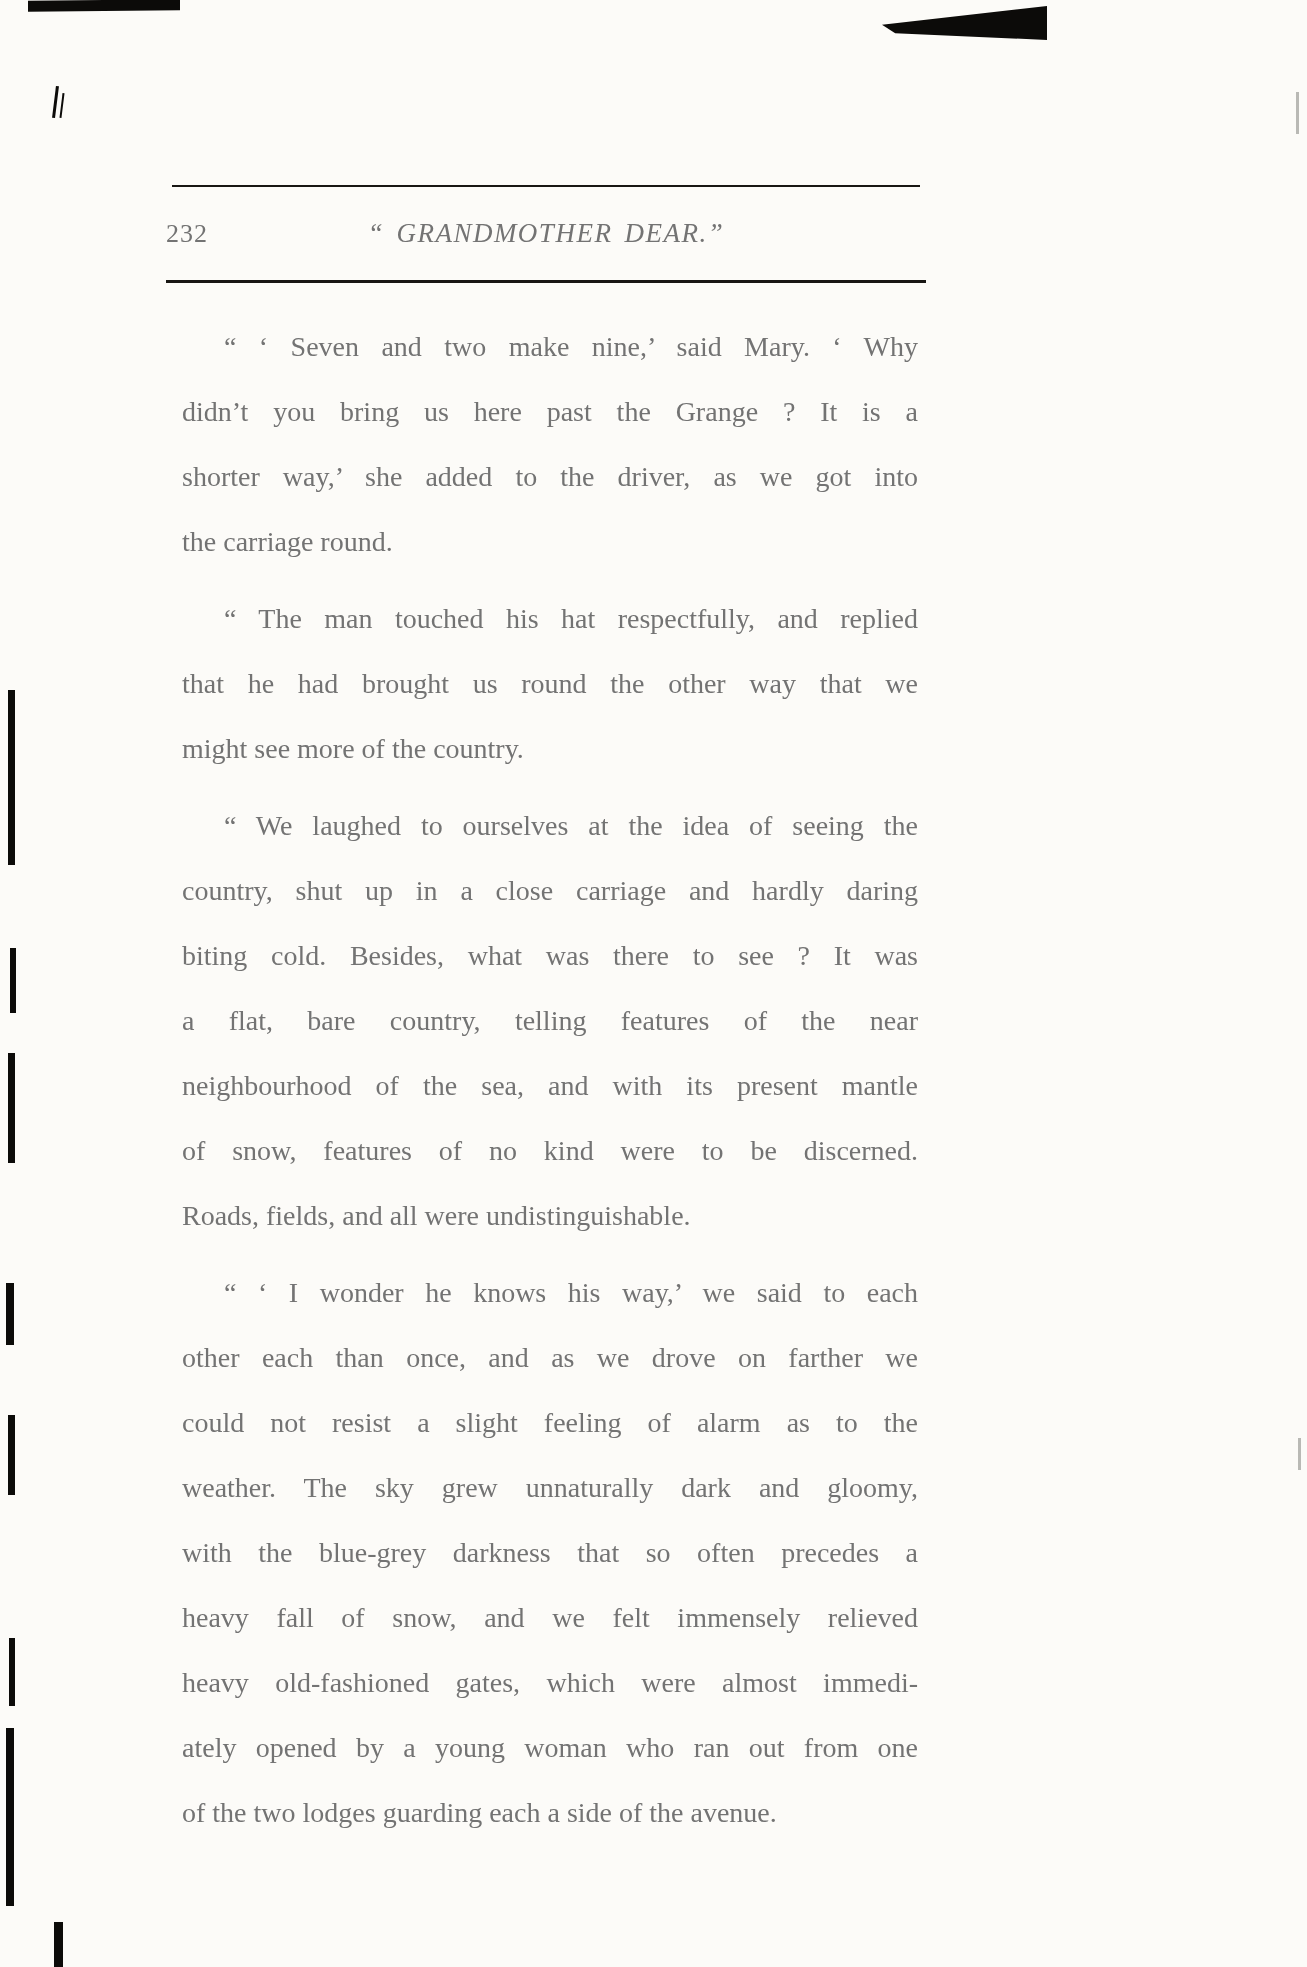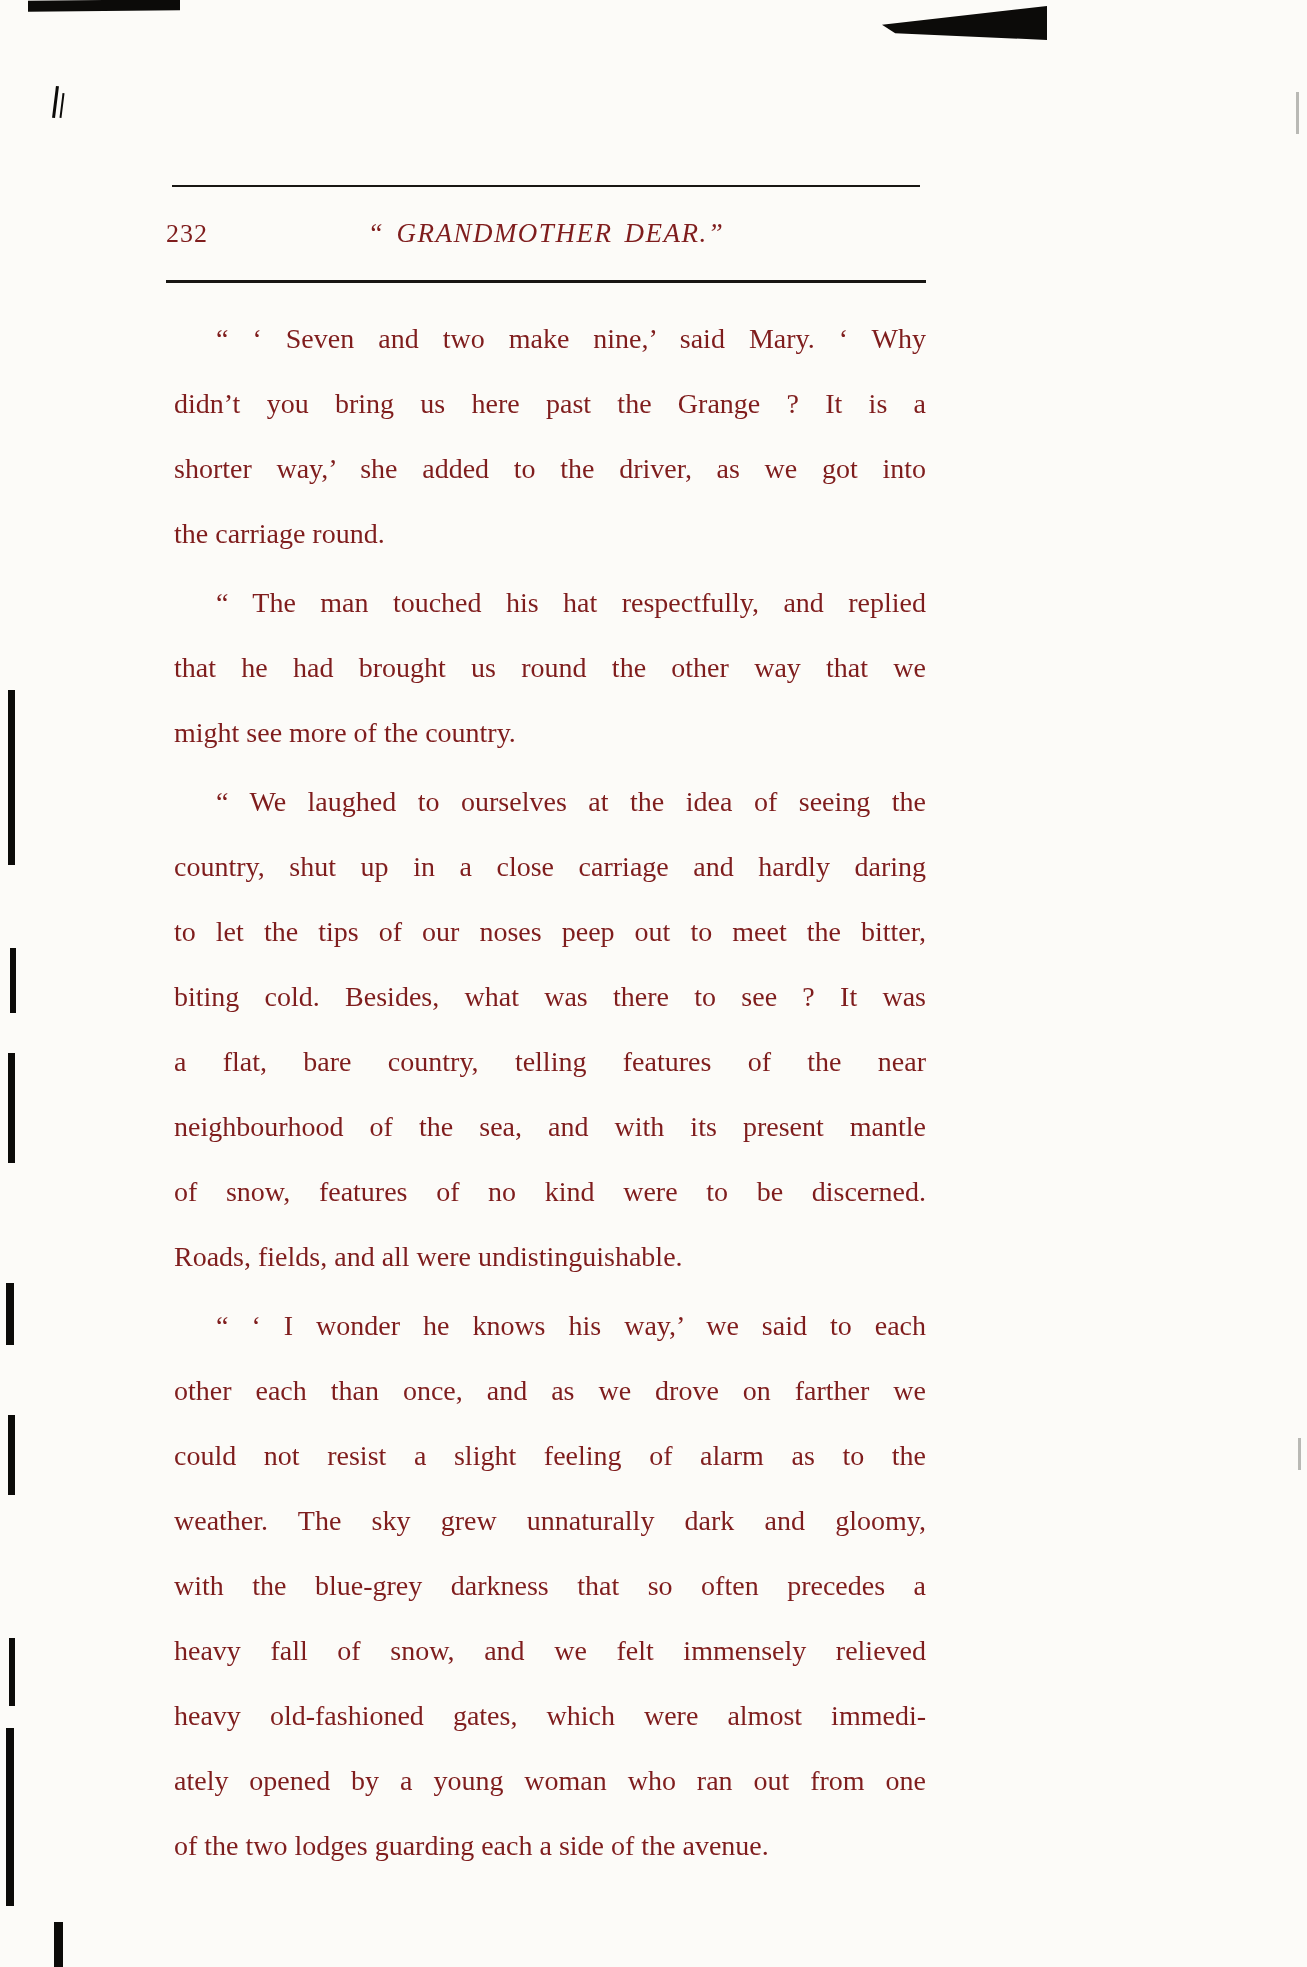--- a/index.html
+++ b/index.html
@@ -4,41 +4,41 @@
 <style>
   html, body { margin: 0; padding: 0; background: #e9e9e7; }
   .scan-page {
     position: relative;
     width: 1307px;
     height: 1967px;
     margin: 0 auto;
     background: #fcfbf8;
     overflow: hidden;
     font-family: "Liberation Serif", "DejaVu Serif", serif;
-    color: #7f1d1d;
+    color: #737373;
   }
   
   .rule { position: absolute; background: #181613; }
   .rule-top    { top: 185px; left: 172px; width: 748px; height: 2px; }
   .rule-bottom { top: 280px; left: 166px; width: 760px; height: 3px; }
   .page-number {
     position: absolute; top: 218px; left: 166px;
     font-size: 26px; line-height: 32px; letter-spacing: 1px;
   }
   .running-title {
     position: absolute; top: 216px; left: 170px; width: 752px;
     text-align: center; font-style: italic; font-size: 27px;
     line-height: 34px; letter-spacing: 1.5px; word-spacing: 4px;
   }
   
   .text-block {
     position: absolute; top: 302px; left: 170px; width: 760px;
     font-size: 28px;
   }
-  .paragraph { margin: 4px; }
+  .paragraph { margin: 12px; }
   .line {
     height: 65px; line-height: 65px;
     text-align: justify; text-align-last: justify;
     overflow: hidden; white-space: normal;
   }
   .line.first { text-indent: 42px; }
   .line.last  { text-align-last: left; }
   
   .art { position: absolute; background: #0c0b09; }
   .art-faint { position: absolute; background: #b9b9b5; }
@@ -93,21 +93,20 @@
         <div class="line last">the carriage round.</div>
       </div>
       <div class="paragraph">
         <div class="line first">“ The man touched his hat respectfully, and replied</div>
         <div class="line">that he had brought us round the other way that we</div>
         <div class="line last">might see more of the country.</div>
       </div>
       <div class="paragraph">
         <div class="line first">“ We laughed to ourselves at the idea of seeing the</div>
         <div class="line">country, shut up in a close carriage and hardly daring</div>
-        <div class="line">to let the tips of our noses peep out to meet the bitter,</div>
         <div class="line">biting cold.  Besides, what was there to see ?  It was</div>
         <div class="line">a flat, bare country, telling features of the near</div>
         <div class="line">neighbourhood of the sea, and with its present mantle</div>
         <div class="line">of snow, features of no kind were to be discerned.</div>
         <div class="line last">Roads, fields, and all were undistinguishable.</div>
       </div>
       <div class="paragraph">
         <div class="line first">“ ‘ I wonder he knows his way,’ we said to each</div>
         <div class="line">other each than once, and as we drove on farther we</div>
         <div class="line">could not resist a slight feeling of alarm as to the</div>

